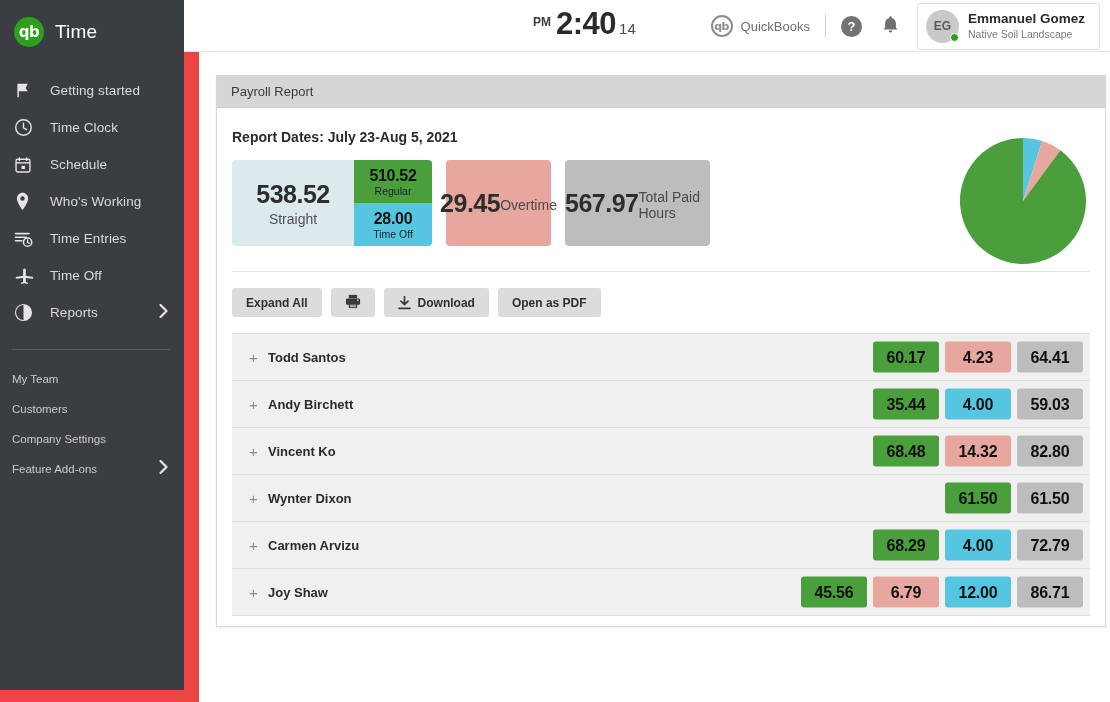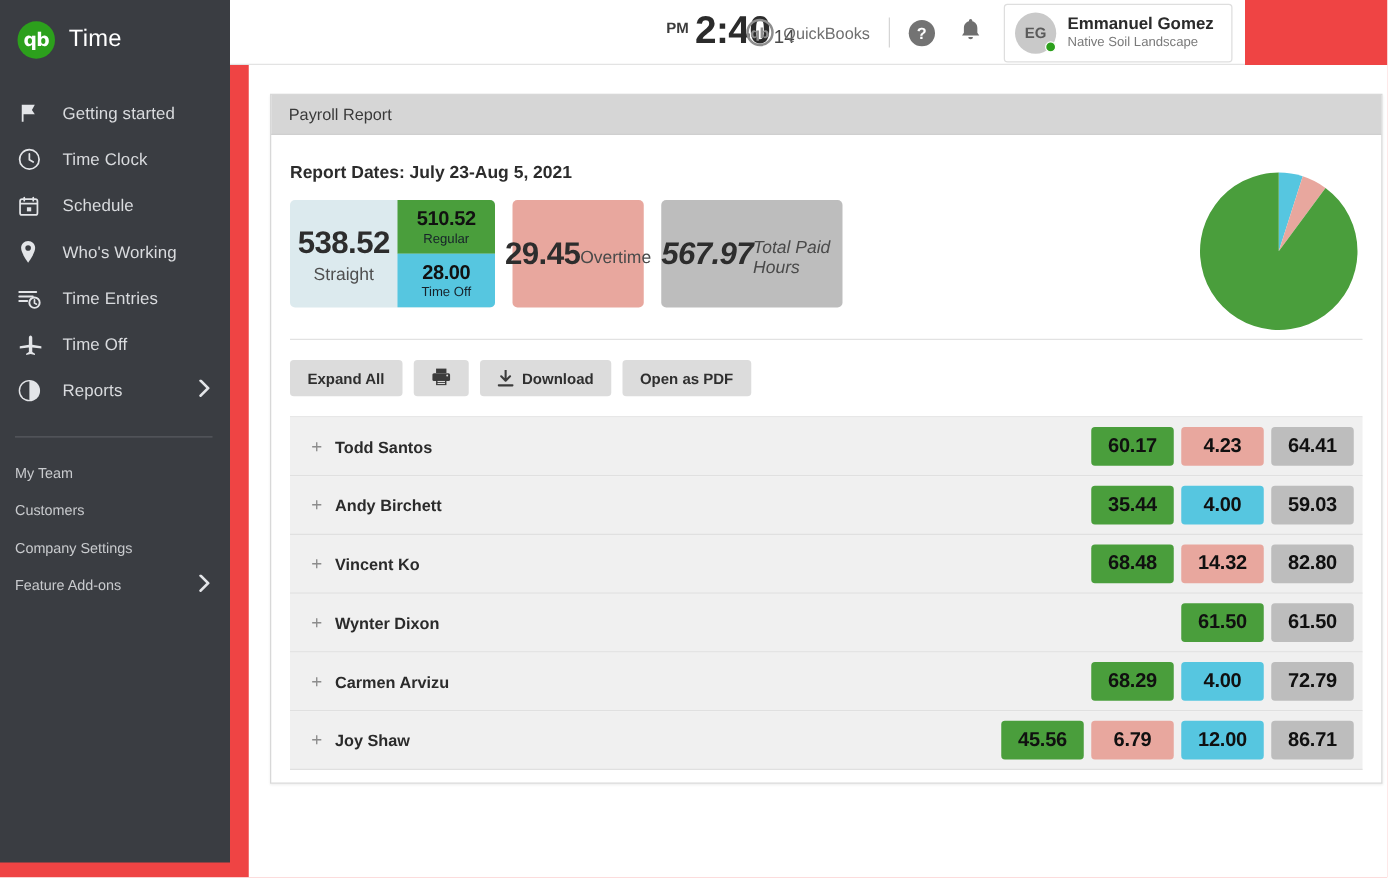--- a/index.html
+++ b/index.html
@@ -51,21 +51,21 @@
   .subnav-item {
     display: flex; align-items: center;
     height: 30px; padding-left: 12px; position: relative;
     cursor: pointer;
   }
   .subnav-label { font-size: 11.5px; color: #c9cbce; }
 
   
   .header {
     position: absolute; left: 184px; top: 0;
-    width: 812px; height: 52px;
+    width: 926px; height: 52px;
     background: #ffffff;
     border-bottom: 1px solid #e3e3e3;
   }
   .clock {
     position: absolute; left: 349px; top: 6px;
     display: flex; align-items: baseline; color: #2e2e2e;
   }
   .clock-ampm { font-size: 12px; font-weight: bold; align-self: flex-start; margin-top: 9px; color:#3b3b3b;}
   .clock-time { font-size: 31px; font-weight: bold; margin-left: 5px; letter-spacing: -0.5px; color:#2b2b2b;}
   .clock-sec { font-size: 15px; font-weight: normal; margin-left: 3px; color:#4a4a4a;}
@@ -124,21 +124,21 @@
     height: 32px; background: #d6d6d6;
     display:flex; align-items:center; padding-left: 14px;
     border-bottom: 1px solid #cfcfcf;
   }
   .card-head-title { font-size: 13px; color: #3a3a3a; font-weight: 500;}
 
   .report-dates { padding: 21px 0 0 15px; font-size: 14px; font-weight: bold; color: #2c2c2c;}
 
   .summary { display: flex; align-items: flex-start; padding: 15px 0 0 15px; position: relative;}
   .straight-card {
-    width: 164px; height: 86px; border-radius: 4px; overflow: hidden;
+    width: 200px; height: 86px; border-radius: 4px; overflow: hidden;
     background: #dceaee; display: flex;
   }
   .straight-left {
     flex: 1; display: flex; flex-direction: column;
     align-items: center; justify-content: center;
   }
   .straight-big { font-size: 25px; font-weight: bold; color: #2d2d2d; letter-spacing:-.5px;}
   .straight-lbl { font-size: 14px; color: #4f4f4f; margin-top: 2px;}
   .straight-right { width: 78px; display: flex; flex-direction: column; }
   .sub-cell { flex:1; display:flex; flex-direction:column; align-items:center; justify-content:center; }
@@ -146,21 +146,21 @@
   .sub-cell.off { background: #56c6e0; }
   .sub-big { font-size: 16px; font-weight: bold; color: #111; letter-spacing:-.3px;}
   .sub-lbl { font-size: 10.5px; color: #17222a; margin-top:0px;}
 
   .stat-card {
     height: 86px; border-radius: 4px;
     display:flex; align-items:center; justify-content:center;
     margin-left: 14px;
   }
   .stat-ot { width: 105px; background: #e8a79e; }
-  .stat-total { width: 145px; background: #bdbdbd; font-style: italic; }
+  .stat-total { width: 145px; background: #bdbdbd; }
   .stat-big { font-size: 25px; font-weight: bold; color: #2d2d2d; letter-spacing:-.5px;}
   .stat-lbl { font-size: 14px; color: #4a4a4a; margin-top: 3px;}
 
   .pie-wrap { position: absolute; right: 18px; top: -8px; }
 
   .divider { height:1px; background:#e2e2e2; margin: 25px 15px 0 15px; }
 
   .toolbar { display: flex; align-items: center; padding: 16px 0 0 15px; }
   .tbtn {
     background: #dcdcdc; border: none; border-radius: 3px;

